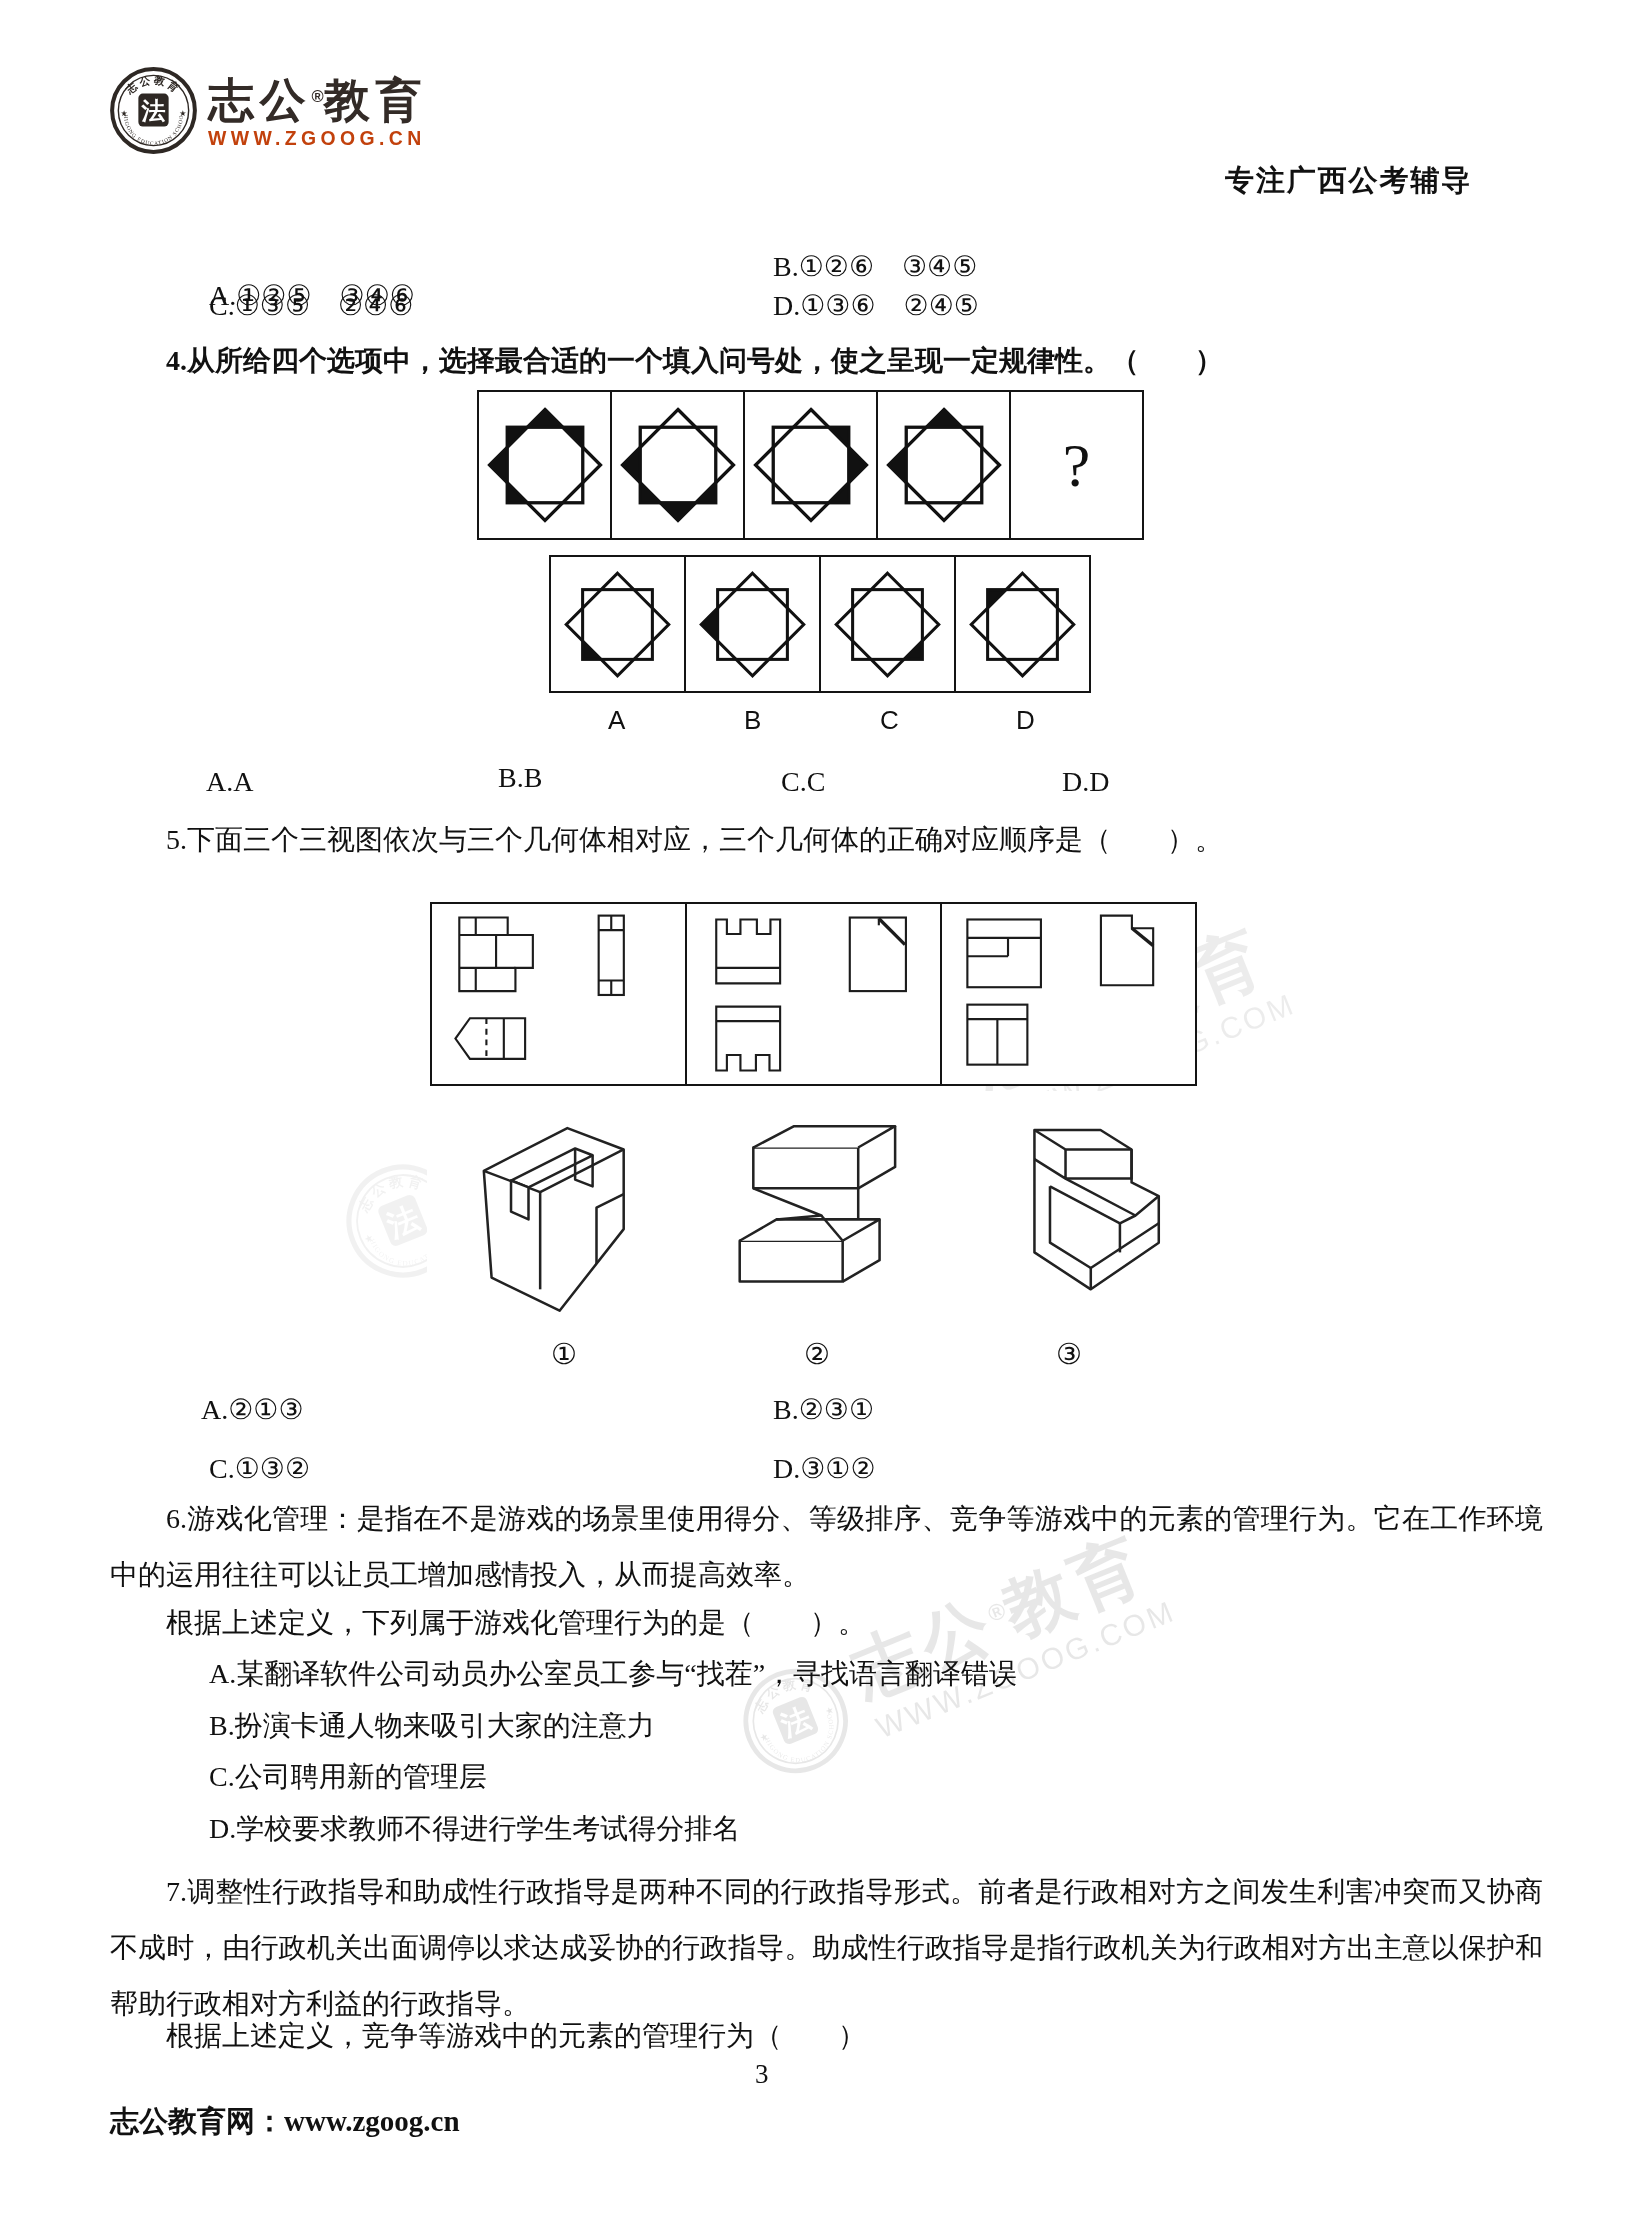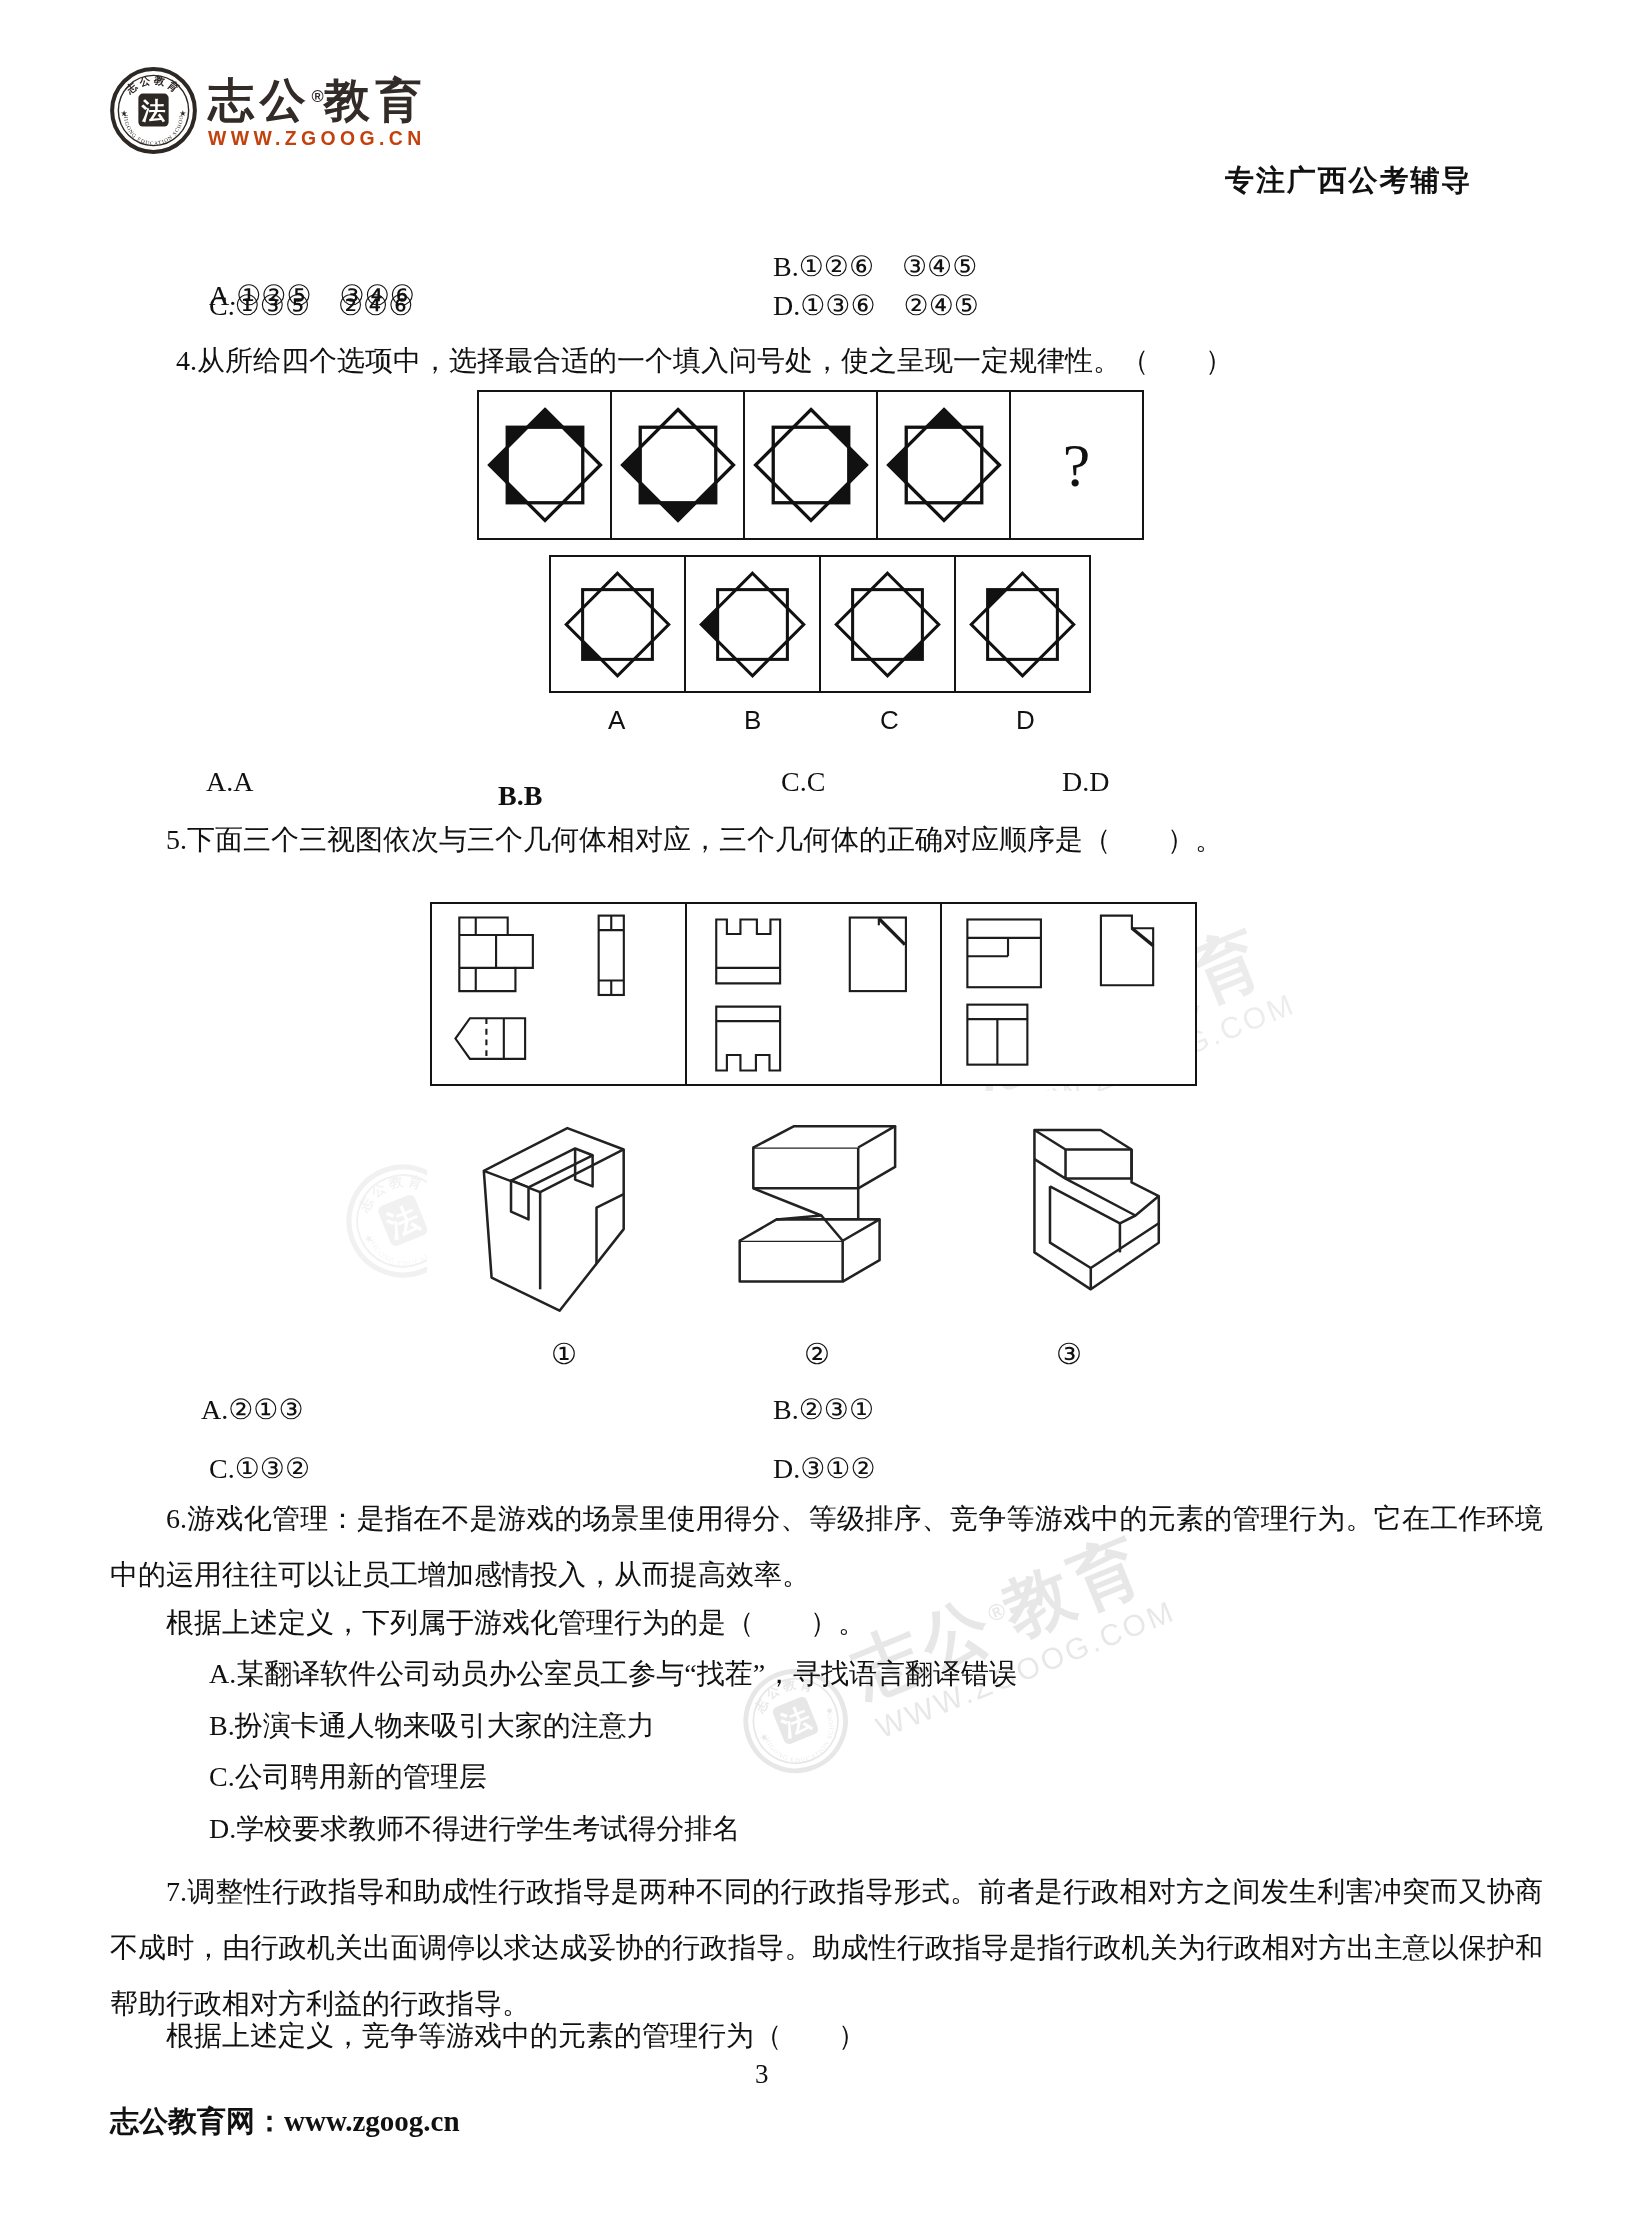--- a/index.html
+++ b/index.html
@@ -126,21 +126,21 @@
     <div class="brand"><span>志公</span><sup>®</sup><span>教育</span></div>
     <div class="brand-url">WWW.ZGOOG.CN</div>
   </div>
   <div class="slogan">专注广西公考辅导</div>
 
   <span class="txt" style="left:209px;top:233px;margin-top:44px;">A.①②⑤　③④⑥</span>
   <span class="txt" style="left:773px;top:248px;">B.①②⑥　③④⑤</span>
   <span class="txt" style="left:209px;top:287px;">C.①③⑤　②④⑥</span>
   <span class="txt" style="left:773px;top:287px;">D.①③⑥　②④⑤</span>
 
-  <span class="txt" style="left:176px;top:342px;">4.从所给四个选项中，选择最合适的一个填入问号处，使之呈现一定规律性。（　　）</span>
+  <span class="txt" style="left:166px;top:342px;font-weight:bold;">4.从所给四个选项中，选择最合适的一个填入问号处，使之呈现一定规律性。（　　）</span>
 
   <div class="strip r1" style="left:477px;top:390px;">
     <div class="fcell">
         <svg width="118" height="118" viewBox="0 0 100 100">
           <polygon points="50,3 65,18 35,18" fill="#111"></polygon>
           <polygon points="3,50 18,35 18,65" fill="#111"></polygon>
           <polygon points="18,18 35,18 18,35" fill="#111"></polygon>
           <polygon points="82,18 65,18 82,35" fill="#111"></polygon>
           <polygon points="18,82 18,65 35,82" fill="#111"></polygon>
           <rect x="18" y="18" width="64" height="64" fill="none" stroke="#111" stroke-width="2.8"></rect>
@@ -207,21 +207,21 @@
         </svg>
       </div>
   </div>
 
   <span class="figlabel" style="left:608px;top:705px;">A</span>
   <span class="figlabel" style="left:744px;top:705px;">B</span>
   <span class="figlabel" style="left:880px;top:705px;">C</span>
   <span class="figlabel" style="left:1016px;top:705px;">D</span>
 
   <span class="txt" style="left:206px;top:766px;">A.A</span>
-  <span class="txt" style="left:498px;top:780px;font-weight:bold;">B.B</span>
+  <span class="txt" style="left:498px;top:762px;">B.B</span>
   <span class="txt" style="left:781px;top:766px;">C.C</span>
   <span class="txt" style="left:1062px;top:766px;">D.D</span>
 
   <span class="txt" style="left:166px;top:821px;">5.下面三个三视图依次与三个几何体相对应，三个几何体的正确对应顺序是（　　）。</span>
 
   <div class="tv">
 
     <svg width="253" height="180" viewBox="0 0 261 186">
       <g fill="none" stroke="#1c1c1c" stroke-width="2.2" transform="translate(28,14)">
         <path d="M0,0 H50 V18 H76 V52 H58 V76 H0 Z"></path>

